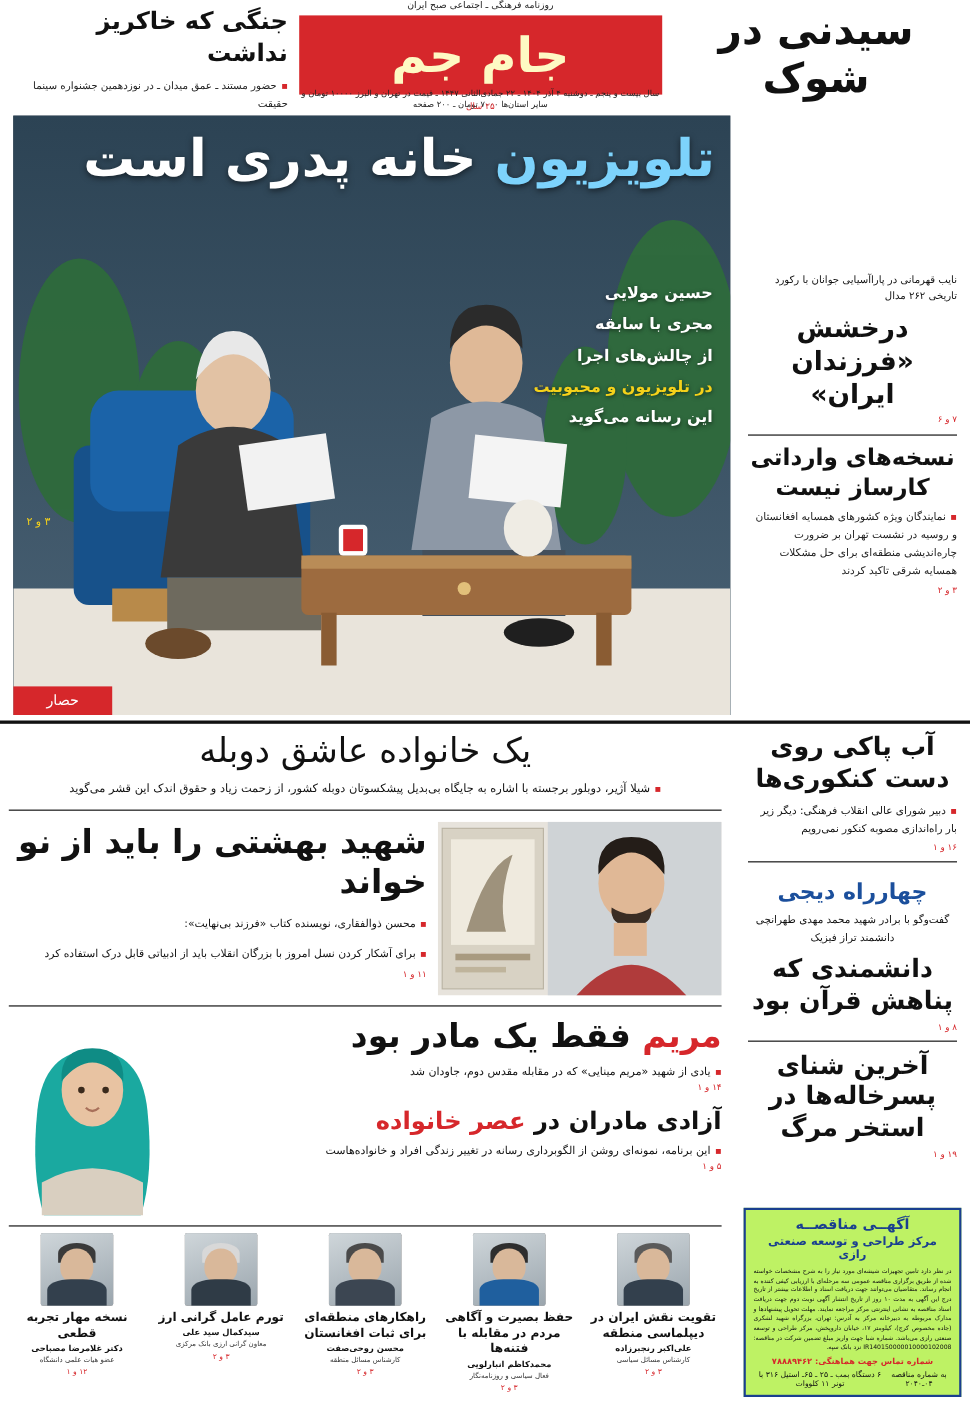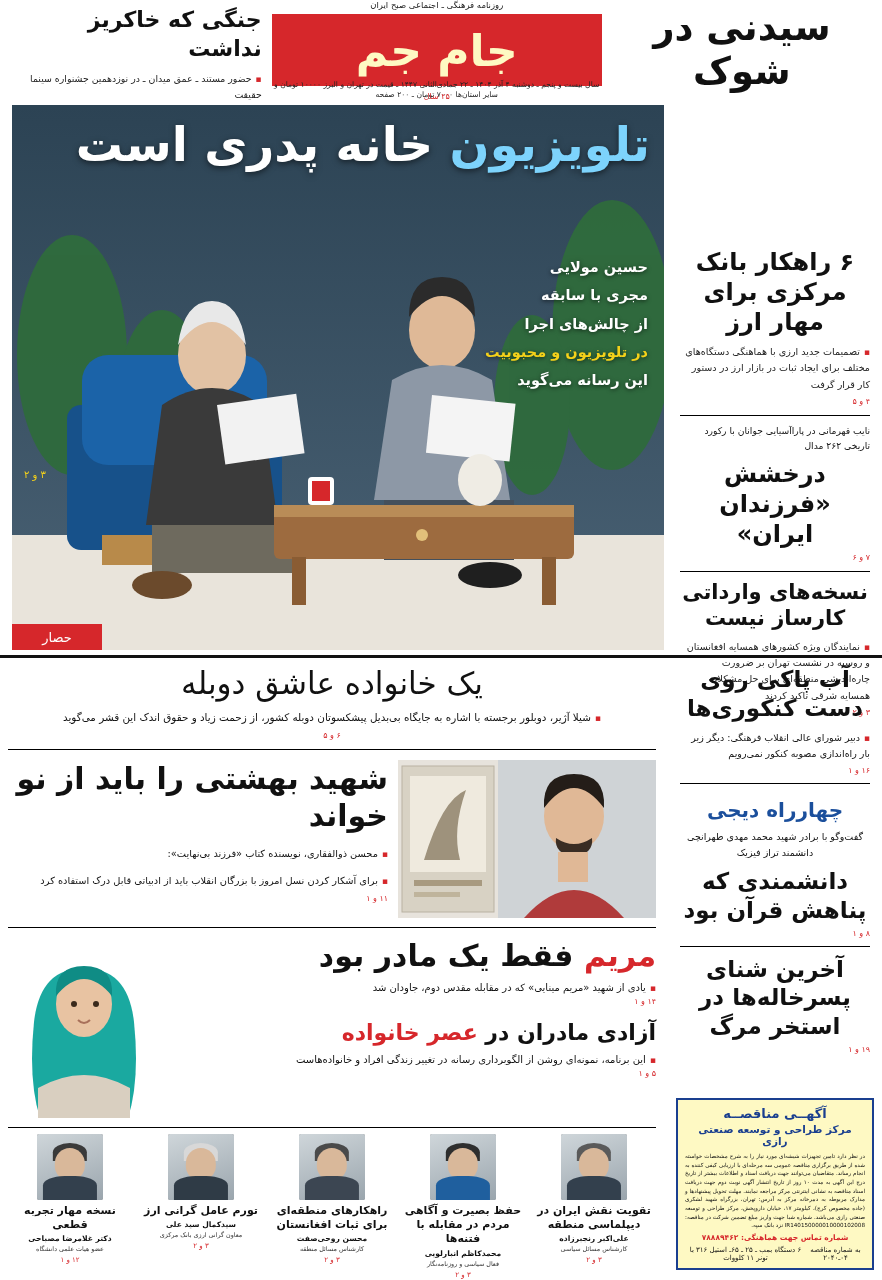--- a/index.html
+++ b/index.html
@@ -99,21 +99,21 @@
   
   .divider { position:absolute; top:655px; right:0; width:882px; height:3px; background:#111; }
 
   .bot-left { position:absolute; top:665px; right:0; width:214px; padding:0 12px; }
   .bot-left h3 { margin:0; font-size:23px; font-weight:bold; text-align:center; direction:rtl; line-height:1.25;}
   .bot-left p { font-size:9.5px; line-height:1.7; text-align:right; direction:rtl; margin:7px 0 0 0;}
   .brand-small { text-align:center; direction:rtl; color:#1b4f9c; font-size:20px; font-weight:bold; margin:10px 0 2px;}
 
   .ad-box {
     position:absolute; top:1098px; right:8px; width:198px; height:172px;
-    border:2px solid #1a3f8f; background:#fef9c3; padding:6px 7px;
+    border:2px solid #1a3f8f; background:#bef264; padding:6px 7px;
     direction:rtl; text-align:center; overflow:hidden;
   }
   .ad-title { color:#1a3f8f; font-size:13px; font-weight:bold; letter-spacing:2px;}
   .ad-sub { color:#1a3f8f; font-size:10.5px; font-weight:bold; margin-top:2px;}
   .ad-body { font-size:5.6px; line-height:1.55; text-align:justify; margin-top:5px; color:#111;}
   .ad-foot { font-size:7px; margin-top:4px; color:#111; display:flex; justify-content:space-between;}
   .ad-red { color:#d6272b; font-size:7.5px; font-weight:bold; margin-top:3px;}
 
   .bot-right { position:absolute; top:665px; right:218px; width:664px; }
   .br-head { text-align:center; direction:rtl; }
@@ -257,25 +257,20 @@
       <div class="hd-y">در تلویزیون و محبوبیت</div>
       <div class="hd-w">این رسانه می‌گوید</div>
     </div>
 
     <div class="hero-page">۳ و ۲</div>
     <div class="hero-tag">حصار</div>
   </div>
 
   <div class="left-col" style="top:240px;">
     <div class="lc-item">
-      <h3>۶ راهکار بانک مرکزی برای مهار ارز</h3>
-      <p class="bullet">تصمیمات جدید ارزی با هماهنگی دستگاه‌های مختلف برای ایجاد ثبات در بازار ارز در دستور کار قرار گرفت</p>
-      <div class="pg">۴ و ۵</div>
-    </div>
-    <div class="lc-item">
       <div class="lc-kicker">نایب قهرمانی در پاراآسیایی جوانان با رکورد تاریخی ۲۶۲ مدال</div>
       <h3>درخشش «فرزندان ایران»</h3>
       <div class="pg">۷ و ۶</div>
     </div>
     <div class="lc-item">
       <h3 class="sm">نسخه‌های وارداتی کارساز نیست</h3>
       <p class="bullet">نمایندگان ویژه کشورهای همسایه افغانستان و روسیه در نشست تهران بر ضرورت چاره‌اندیشی منطقه‌ای برای حل مشکلات همسایه شرقی تاکید کردند</p>
       <div class="pg">۳ و ۲</div>
     </div>
   </div>
@@ -313,21 +308,20 @@
       <span>شماره مناقصه ۱۱ ـ ۱۹۴ ـ ۰۴</span>
       <span>تجهیزات شیشه‌ای</span>
     </div>
   </div>
 
   <div class="bot-right">
 
     <div class="br-head">
       <h2>یک خانواده عاشق دوبله</h2>
       <p class="bullet">شیلا آژیر، دوبلور برجسته با اشاره به جایگاه بی‌بدیل پیشکسوتان دوبله کشور، از زحمت زیاد و حقوق اندک این قشر می‌گوید</p>
-      <div class="pg" style="text-align:center;">۶ و ۵</div>
     </div>
 
     <div class="rule"></div>
 
     <div class="b2">
       <div class="b2-photos">
         <svg width="258" height="158" viewBox="0 0 258 158">
           <rect width="258" height="158" fill="#e7e3dc"></rect>
 
           <rect x="4" y="6" width="92" height="146" fill="#d8d2c4" stroke="#b9b2a2"></rect>

